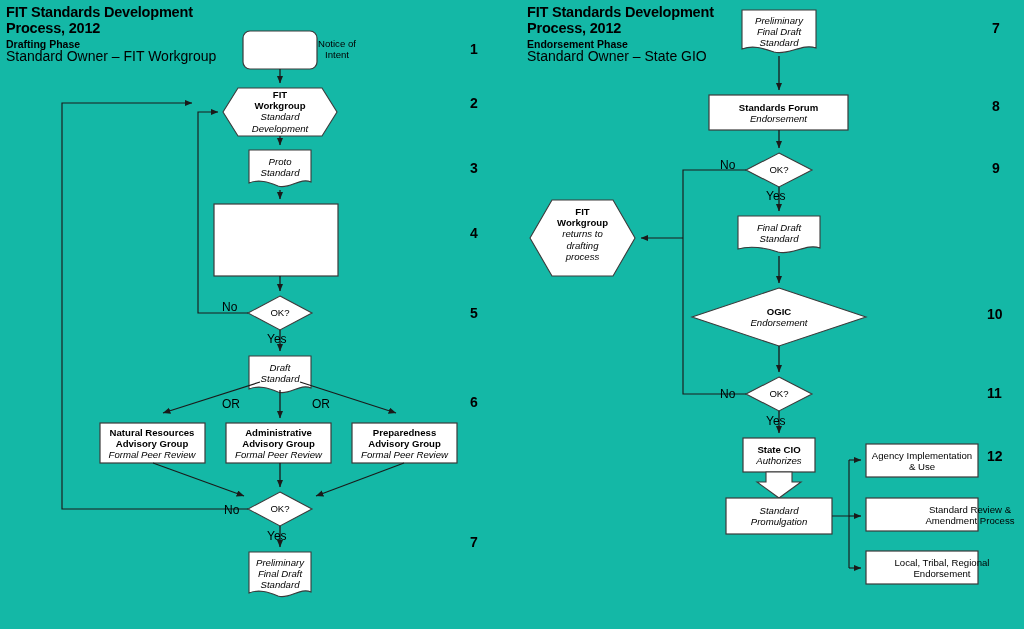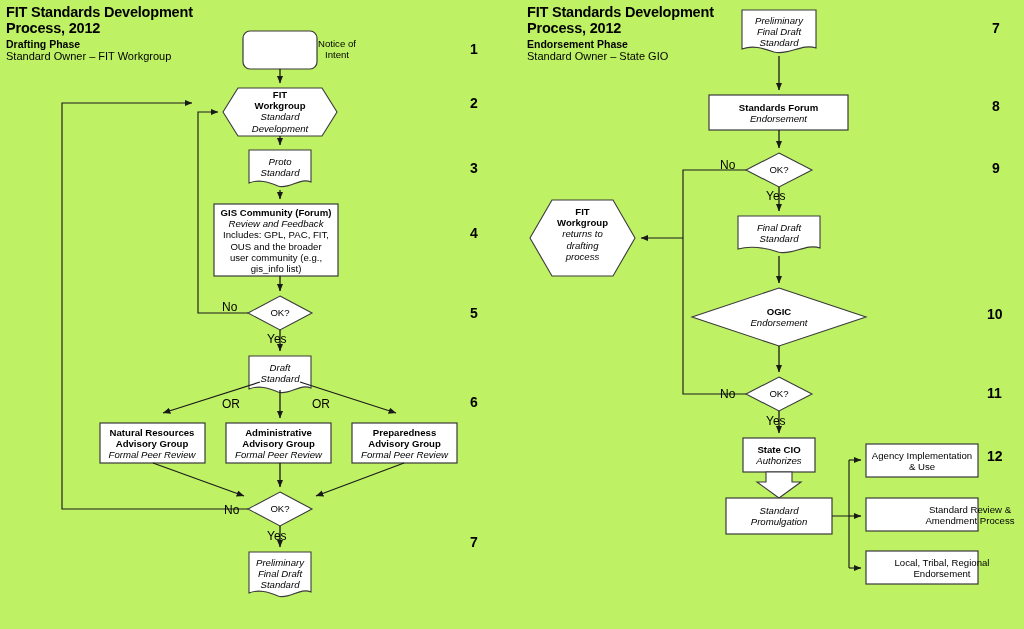--- a/index.html
+++ b/index.html
@@ -9,21 +9,21 @@
     background: #ffffff;
   }
   body {
     font-family: "Liberation Sans", sans-serif;
     color: #000000;
   }
   #canvas {
     position: relative;
     width: 1024px;
     height: 629px;
-    background: #bef264;
+    background: #14b8a6;
     overflow: hidden;
   }
   svg#flow {
     position: absolute;
     left: 0;
     top: 0;
     width: 1024px;
     height: 629px;
   }
   .hdr-title {
@@ -35,21 +35,21 @@
     white-space: pre-line;
   }
   .hdr-phase {
     position: absolute;
     font-weight: bold;
     font-size: 10.5px;
     line-height: 12px;
   }
   .hdr-owner {
     position: absolute;
-    font-size: 11px;
+    font-size: 14px;
     line-height: 12px;
   }
   .stepnum {
     position: absolute;
     font-weight: bold;
     font-size: 14px;
     line-height: 14px;
     text-align: left;
   }
   .nodetext {
@@ -192,28 +192,20 @@
     <span class="b">Workgroup</span>
     <span class="i">Standard</span>
     <span class="i">Development</span>
   </div>
 
   <div class="nodetext" style="left:249px; top:156px; width:62px;">
     <span class="i">Proto</span>
     <span class="i">Standard</span>
   </div>
 
-  <div class="nodetext" style="left:214px; top:207px; width:124px;">
-    <span class="b">GIS Community (Forum)</span>
-    <span class="i">Review and Feedback</span>
-    <span class="n">Includes: GPL, PAC, FIT,</span>
-    <span class="n">OUS and the broader</span>
-    <span class="n">user community (e.g.,</span>
-    <span class="n">gis_info list)</span>
-  </div>
 
   <div class="nodetext" style="left:248px; top:307px; width:64px;">
     <span class="n">OK?</span>
   </div>
 
   <div class="nodetext" style="left:249px; top:362px; width:62px;">
     <span class="i">Draft</span>
     <span class="i">Standard</span>
   </div>
 

